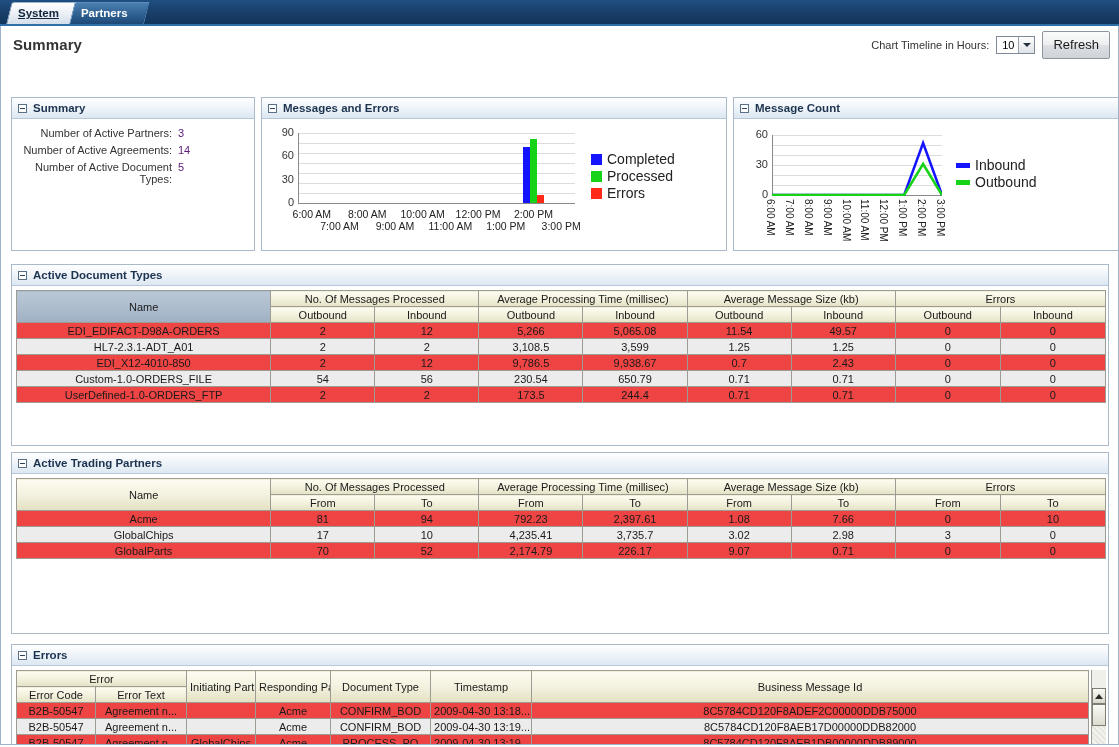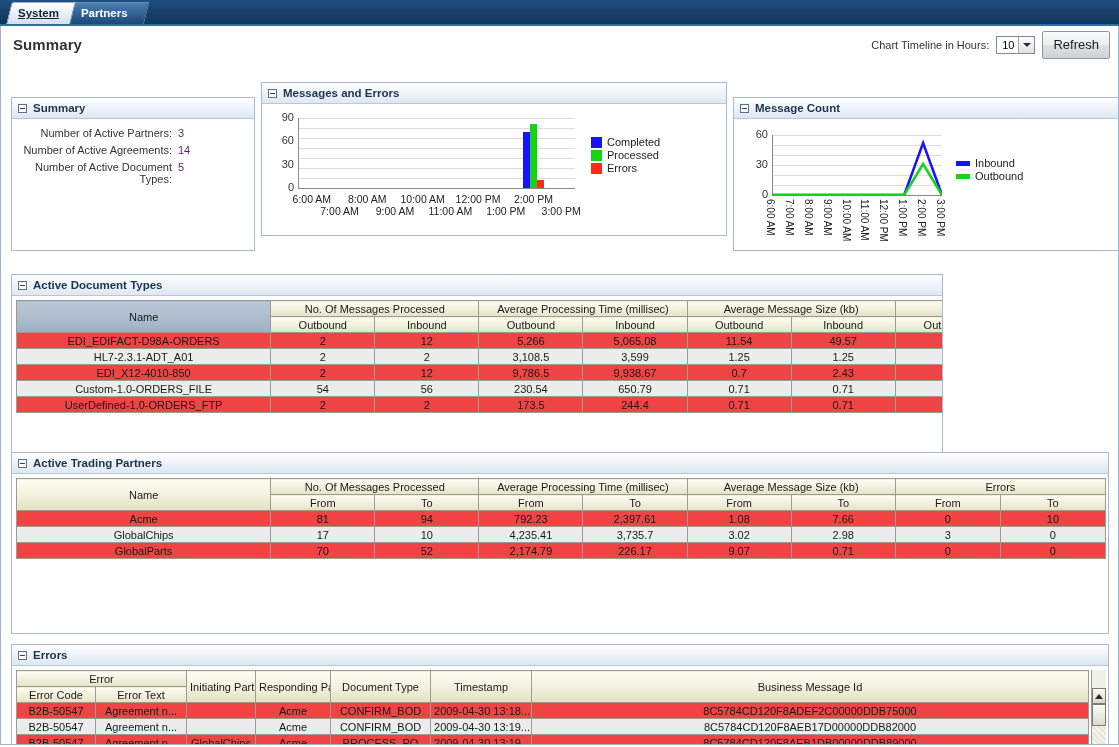--- a/index.html
+++ b/index.html
@@ -191,21 +191,21 @@
     position: absolute;
     font-size: 10.5px;
     color: #222;
     white-space: nowrap;
   }
   .xlab.rot {
     transform-origin: left top;
     transform: rotate(90deg);
     font-size: 10px;
   }
-  .legend { position: absolute; font-size: 11px; color: #222; }
+  .legend { position: absolute; font-size: 14px; color: #222; }
   .legrow { display: flex; align-items: center; gap: 5px; margin-bottom: 1px; }
   .swatch { width: 11px; height: 11px; display: block; }
   .swatch.line { height: 5px; width: 14px; }
 
   
   table.grid {
     border-collapse: collapse;
     table-layout: fixed;
     font-size: 11px;
     background: #ef4444;
@@ -303,21 +303,21 @@
         <span class="k">Number of Active Agreements:</span>
         <span class="v">14</span>
       </div>
       <div class="sumrow">
         <span class="k">Number of Active Document Types:</span>
         <span class="v">5</span>
       </div>
     </div>
   </div>
 
-  <div class="panel" style="left:260px; top:56px; width:466px; height:154px;">
+  <div class="panel" style="left:260px; top:71px; width:466px; height:154px;">
     <div class="panel-hd">
       <span class="collapse-box"></span>
       <span>Messages and Errors</span>
     </div>
     <div class="panel-body" style="height:131px;">
       <div class="chartwrap" id="barchart">
           <div class="gridline" style="left:36px;top:84px;width:277px;"></div>
           <div class="gridline" style="left:36px;top:74px;width:277px;"></div>
           <div class="gridline" style="left:36px;top:64px;width:277px;"></div>
           <div class="gridline" style="left:36px;top:54px;width:277px;"></div>
@@ -402,21 +402,21 @@
             </div>
             <div class="legrow">
               <span class="swatch line" style="background:#17d317;"></span>
               <span>Outbound</span>
             </div>
           </div>
         </div>
     </div>
   </div>
 
-  <div class="panel" style="left:10px; top:248px; width:932px; height:182px;">
+  <div class="panel" style="left:10px; top:238px; width:1098px; height:182px;">
     <div class="panel-hd">
       <span class="collapse-box"></span>
       <span>Active Document Types</span>
     </div>
     <div class="panel-body tblpad" style="height:159px;">
       <table class="grid" id="doctypes-table" style="width:1090px;">
           <colgroup>
             <col style="width:254px">
             <col style="width:104px">
             <col style="width:104px">

